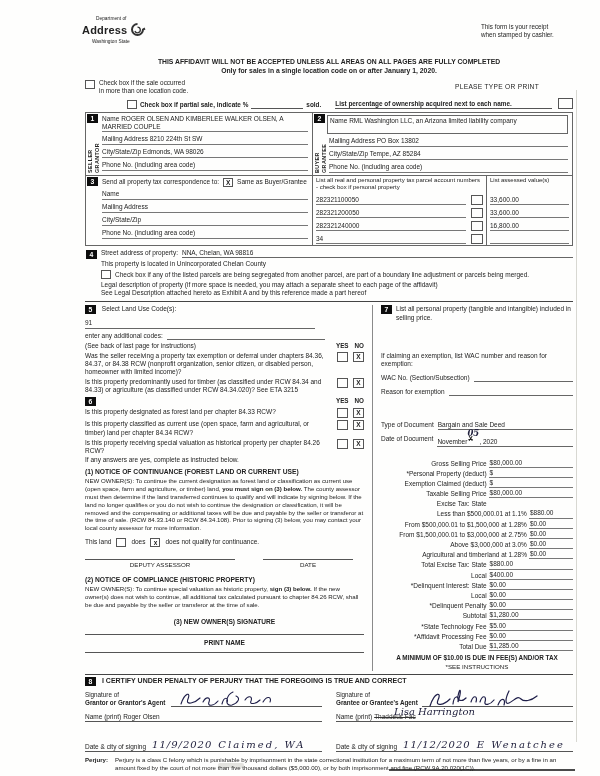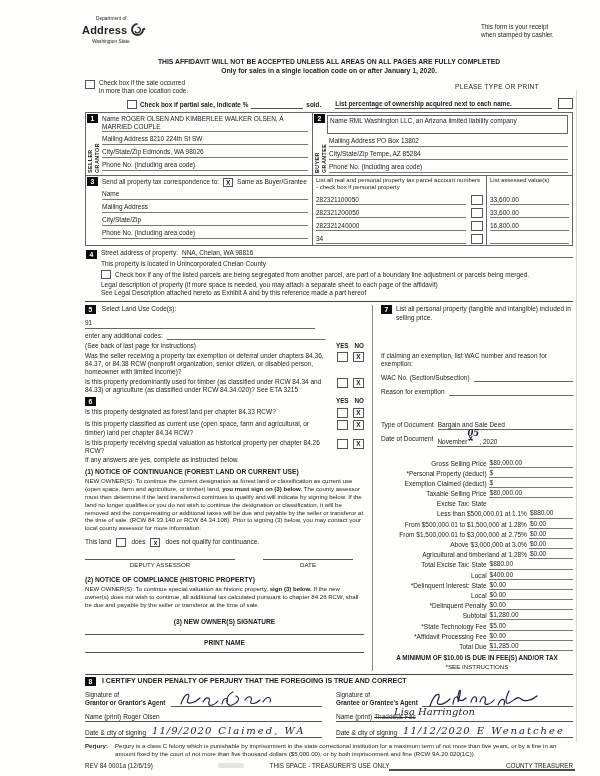--- a/index.html
+++ b/index.html
@@ -100,21 +100,21 @@
   .struck{text-decoration:line-through;color:#333;}
   
   .s8{border-top:1px solid #444;margin-top:3px;padding-top:2px;}
   .s8title{font-weight:bold;font-size:7px;}
   .s8grid{display:grid;grid-template-columns:1fr 1fr;column-gap:14px;margin-top:2px;}
   .sigrow{display:flex;align-items:flex-end;}
   .siglbl{width:86px;font-size:6.3px;flex:none;}
   .sigarea{flex:1;border-bottom:1px solid #555;position:relative;height:18px;}
   .sigarea svg{position:absolute;left:4px;bottom:-4px;overflow:visible;}
   .nmrow{display:flex;align-items:flex-end;border-bottom:1px solid #555;margin-top:3px;min-height:11px;position:relative;}
-  .dtrow{display:flex;align-items:flex-end;border-bottom:1px solid #555;margin-top:3px;min-height:12px;}
+  .dtrow{display:flex;align-items:flex-end;border-bottom:1px solid #555;margin-top:17px;min-height:12px;}
   .hand-date{font-size:10px;margin-left:6px;letter-spacing:1px;white-space:nowrap;}
   .hand-name{font-size:10px;position:absolute;left:58px;top:-4px;white-space:nowrap;}
   
   .perjury{display:flex;font-size:6.1px;line-height:1.3;margin-top:4px;}
   .perjury .plabel{font-weight:bold;width:30px;flex:none;}
   .footer{display:flex;justify-content:space-between;font-size:6.3px;margin-top:4px;}
 </style>
 </head>
 <body>
 

